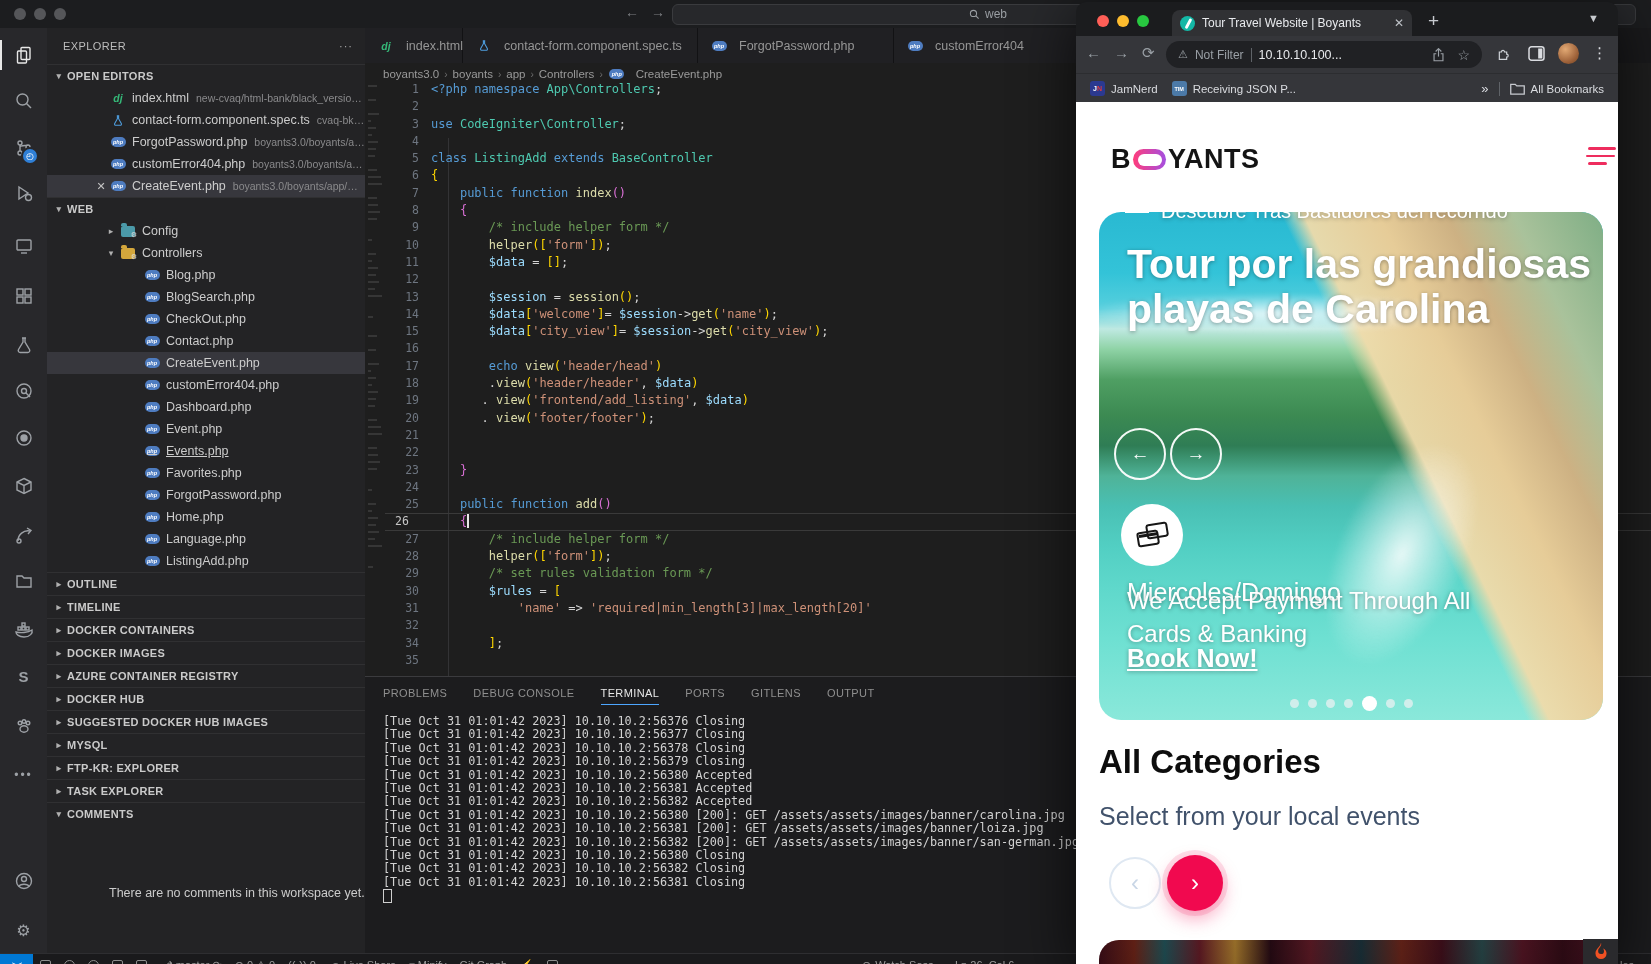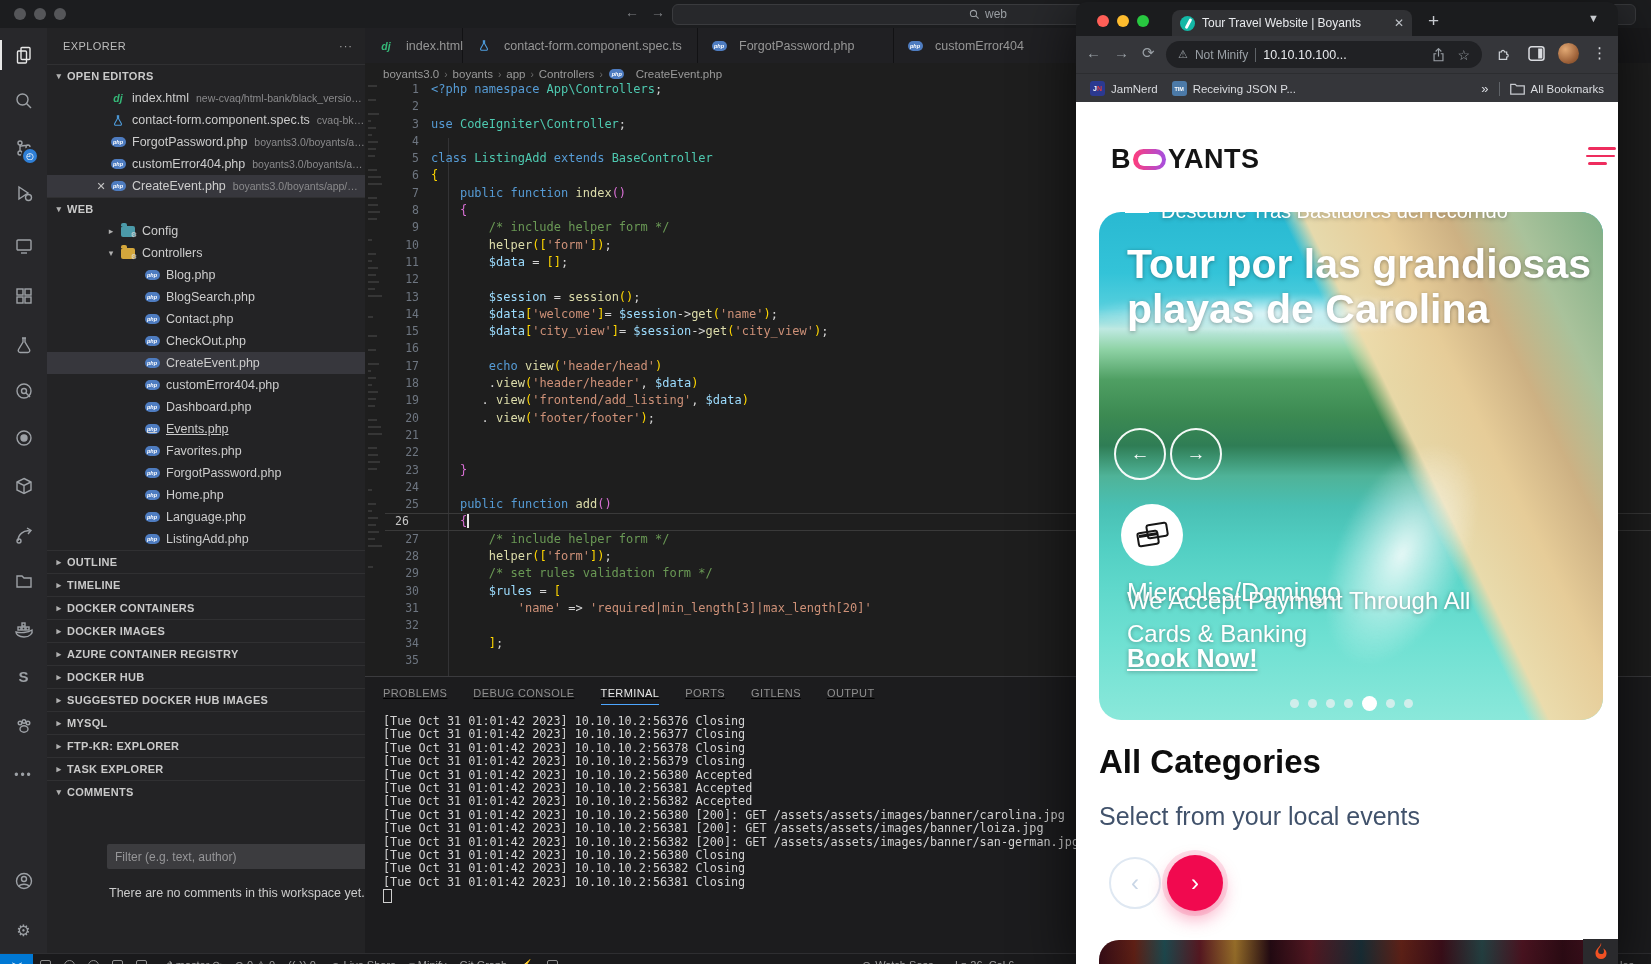--- a/index.html
+++ b/index.html
@@ -53,21 +53,21 @@
   .cline{height:17.3px;line-height:17.3px;white-space:pre;display:flex;}
   .cline .ln{width:34px;flex:0 0 34px;text-align:right;padding-right:12px;color:#6e7681;font-size:11.5px;}
   .cline.cur{border-top:1px solid #3a3a3a;border-bottom:1px solid #3a3a3a;height:15.3px;line-height:15.3px;}
   .cline.cur .ln{color:#c6c6c6;text-align:center;}
   .tok-k{color:#569CD6;} .tok-t{color:#4EC9B0;} .tok-f{color:#DCDCAA;} .tok-v{color:#9CDCFE;}
   .tok-s{color:#CE9178;} .tok-c{color:#6A9955;} .tok-p{color:#D4D4D4;} .tok-y{color:#FFD700;} .tok-m{color:#DA70D6;}
   .cursorbar{display:inline-block;width:1.5px;height:14px;background:#e8e8e8;vertical-align:-2px;}
   .iguide{position:absolute;width:1px;background:#333335;}
   
   .panel{position:absolute;left:365px;top:676px;right:0;height:277px;background:#1c1c1e;border-top:1px solid #3b3b3e;}
-  .ptabs{position:absolute;left:18px;top:0;height:30px;display:flex;gap:26px;align-items:center;text-decoration:underline;}
+  .ptabs{position:absolute;left:18px;top:0;height:30px;display:flex;gap:26px;align-items:center;}
   .ptab{color:#8f8f8f;font-size:11px;letter-spacing:.4px;padding:7px 0 5px;}
   .ptab.active{color:#e7e7e7;border-bottom:1px solid #4da6ff;}
   .term{position:absolute;left:18px;top:38px;right:4px;bottom:0;font-family:"DejaVu Sans Mono",monospace;
         font-size:11.8px;color:#d2d2d2;line-height:13.4px;white-space:pre;overflow:hidden;}
   .termcursor{display:inline-block;width:7px;height:12px;border:1px solid #cfcfcf;vertical-align:-2px;}
   
   .statusbar{position:absolute;left:0;top:953px;width:100%;height:22px;background:#1a1a1c;border-top:1px solid #2e2e31;
              color:#9d9d9d;font-size:11px;}
   .remoteseg{position:absolute;left:0;top:0;width:33px;height:22px;background:#0078d4;color:#fff;display:flex;
              align-items:center;justify-content:center;font-size:10px;letter-spacing:-1px;}
@@ -353,45 +353,51 @@
         <div class="sb-row" style="padding-left: 96px;">
           <span class="fico">
             <span class="php-pill">php</span>
           </span>
           <span>BlogSearch.php</span>
         </div>
         <div class="sb-row" style="padding-left: 96px;">
           <span class="fico">
             <span class="php-pill">php</span>
           </span>
+          <span>CheckOut.php</span>
+        </div>
+        <div class="sb-row" style="padding-left: 96px;">
+          <span class="fico">
+            <span class="php-pill">php</span>
+          </span>
           <span>Contact.php</span>
         </div>
-        <div class="sb-row" style="padding-left: 96px;">
-          <span class="fico">
-            <span class="php-pill">php</span>
-          </span>
-          <span>CheckOut.php</span>
-        </div>
         <div class="sb-row selected" style="padding-left: 96px;">
           <span class="fico">
             <span class="php-pill">php</span>
           </span>
           <span>CreateEvent.php</span>
         </div>
         <div class="sb-row" style="padding-left: 96px;">
           <span class="fico">
             <span class="php-pill">php</span>
           </span>
           <span>customError404.php</span>
         </div>
         <div class="sb-row" style="padding-left: 96px;">
           <span class="fico">
             <span class="php-pill">php</span>
           </span>
           <span>Dashboard.php</span>
+        </div>
+        <div class="sb-row" style="padding-left: 96px;">
+          <span class="fico">
+            <span class="php-pill">php</span>
+          </span>
+          <span>Event.php</span>
         </div>
         <div class="sb-row" style="padding-left: 96px; text-decoration: underline;">
           <span class="fico">
             <span class="php-pill">php</span>
           </span>
           <span>Events.php</span>
         </div>
         <div class="sb-row" style="padding-left: 96px;">
           <span class="fico">
             <span class="php-pill">php</span>
@@ -458,28 +464,20 @@
           <span class="chev">▸</span>
           <span>FTP-KR: EXPLORER</span>
         </div>
         <div class="sb-row header">
           <span class="chev">▸</span>
           <span>TASK EXPLORER</span>
         </div>
         <div class="sb-row header">
           <span class="chev">▾</span>
           <span>COMMENTS</span>
-        </div>
-        <div class="filterbox" style="top: 780px; position: absolute; margin-top: 0px;">
-          <span>Filter (e.g. text, author)</span>
-          <span class="funnel">
-            <svg class="ic" width="12" height="12" viewBox="0 0 16 16" fill="none" stroke="#c3c3c3" stroke-width="1.4">
-              <path d="M1 2h14L10 8v6l-4-2V8z"></path>
-            </svg>
-          </span>
         </div>
         <div class="nocomment" style="top: 822px;">There are no comments in this workspace yet.</div>
       </div>
   </div>
 
   <div class="editorzone">
     <div class="tabsrow" id="editortabs">
         <div class="etab" style="width: 98px; box-sizing: border-box;">
           <span class="fico">
             <span class="dj-ico">dj</span>
@@ -675,21 +673,21 @@
     <div class="newtab">+</div>
     <div class="tabchev">▼</div>
   </div>
 
   <div class="btoolbar">
     <div class="bt-ic" style="left:10px">←</div>
     <div class="bt-ic" style="left:38px">→</div>
     <div class="bt-ic" style="left:66px">⟳</div>
     <div class="omnibox">
       <span style="font-size:11px">⚠</span>
-      <span>Not Minify</span>
+      <span>Not Filter</span>
       <span class="vsep"></span>
       <span class="url">10.10.10.100...</span>
       <span class="right">
         <svg class="ic" width="13" height="14" viewBox="0 0 20 22">
             <g fill="none" stroke="#9aa0a6" stroke-width="1.8">
               <path d="M10 1.5v12"></path>
               <path d="M5.5 5.5 10 1l4.5 4.5"></path>
               <path d="M6.5 9H3v11h14V9h-3.5"></path>
             </g>
           </svg>

